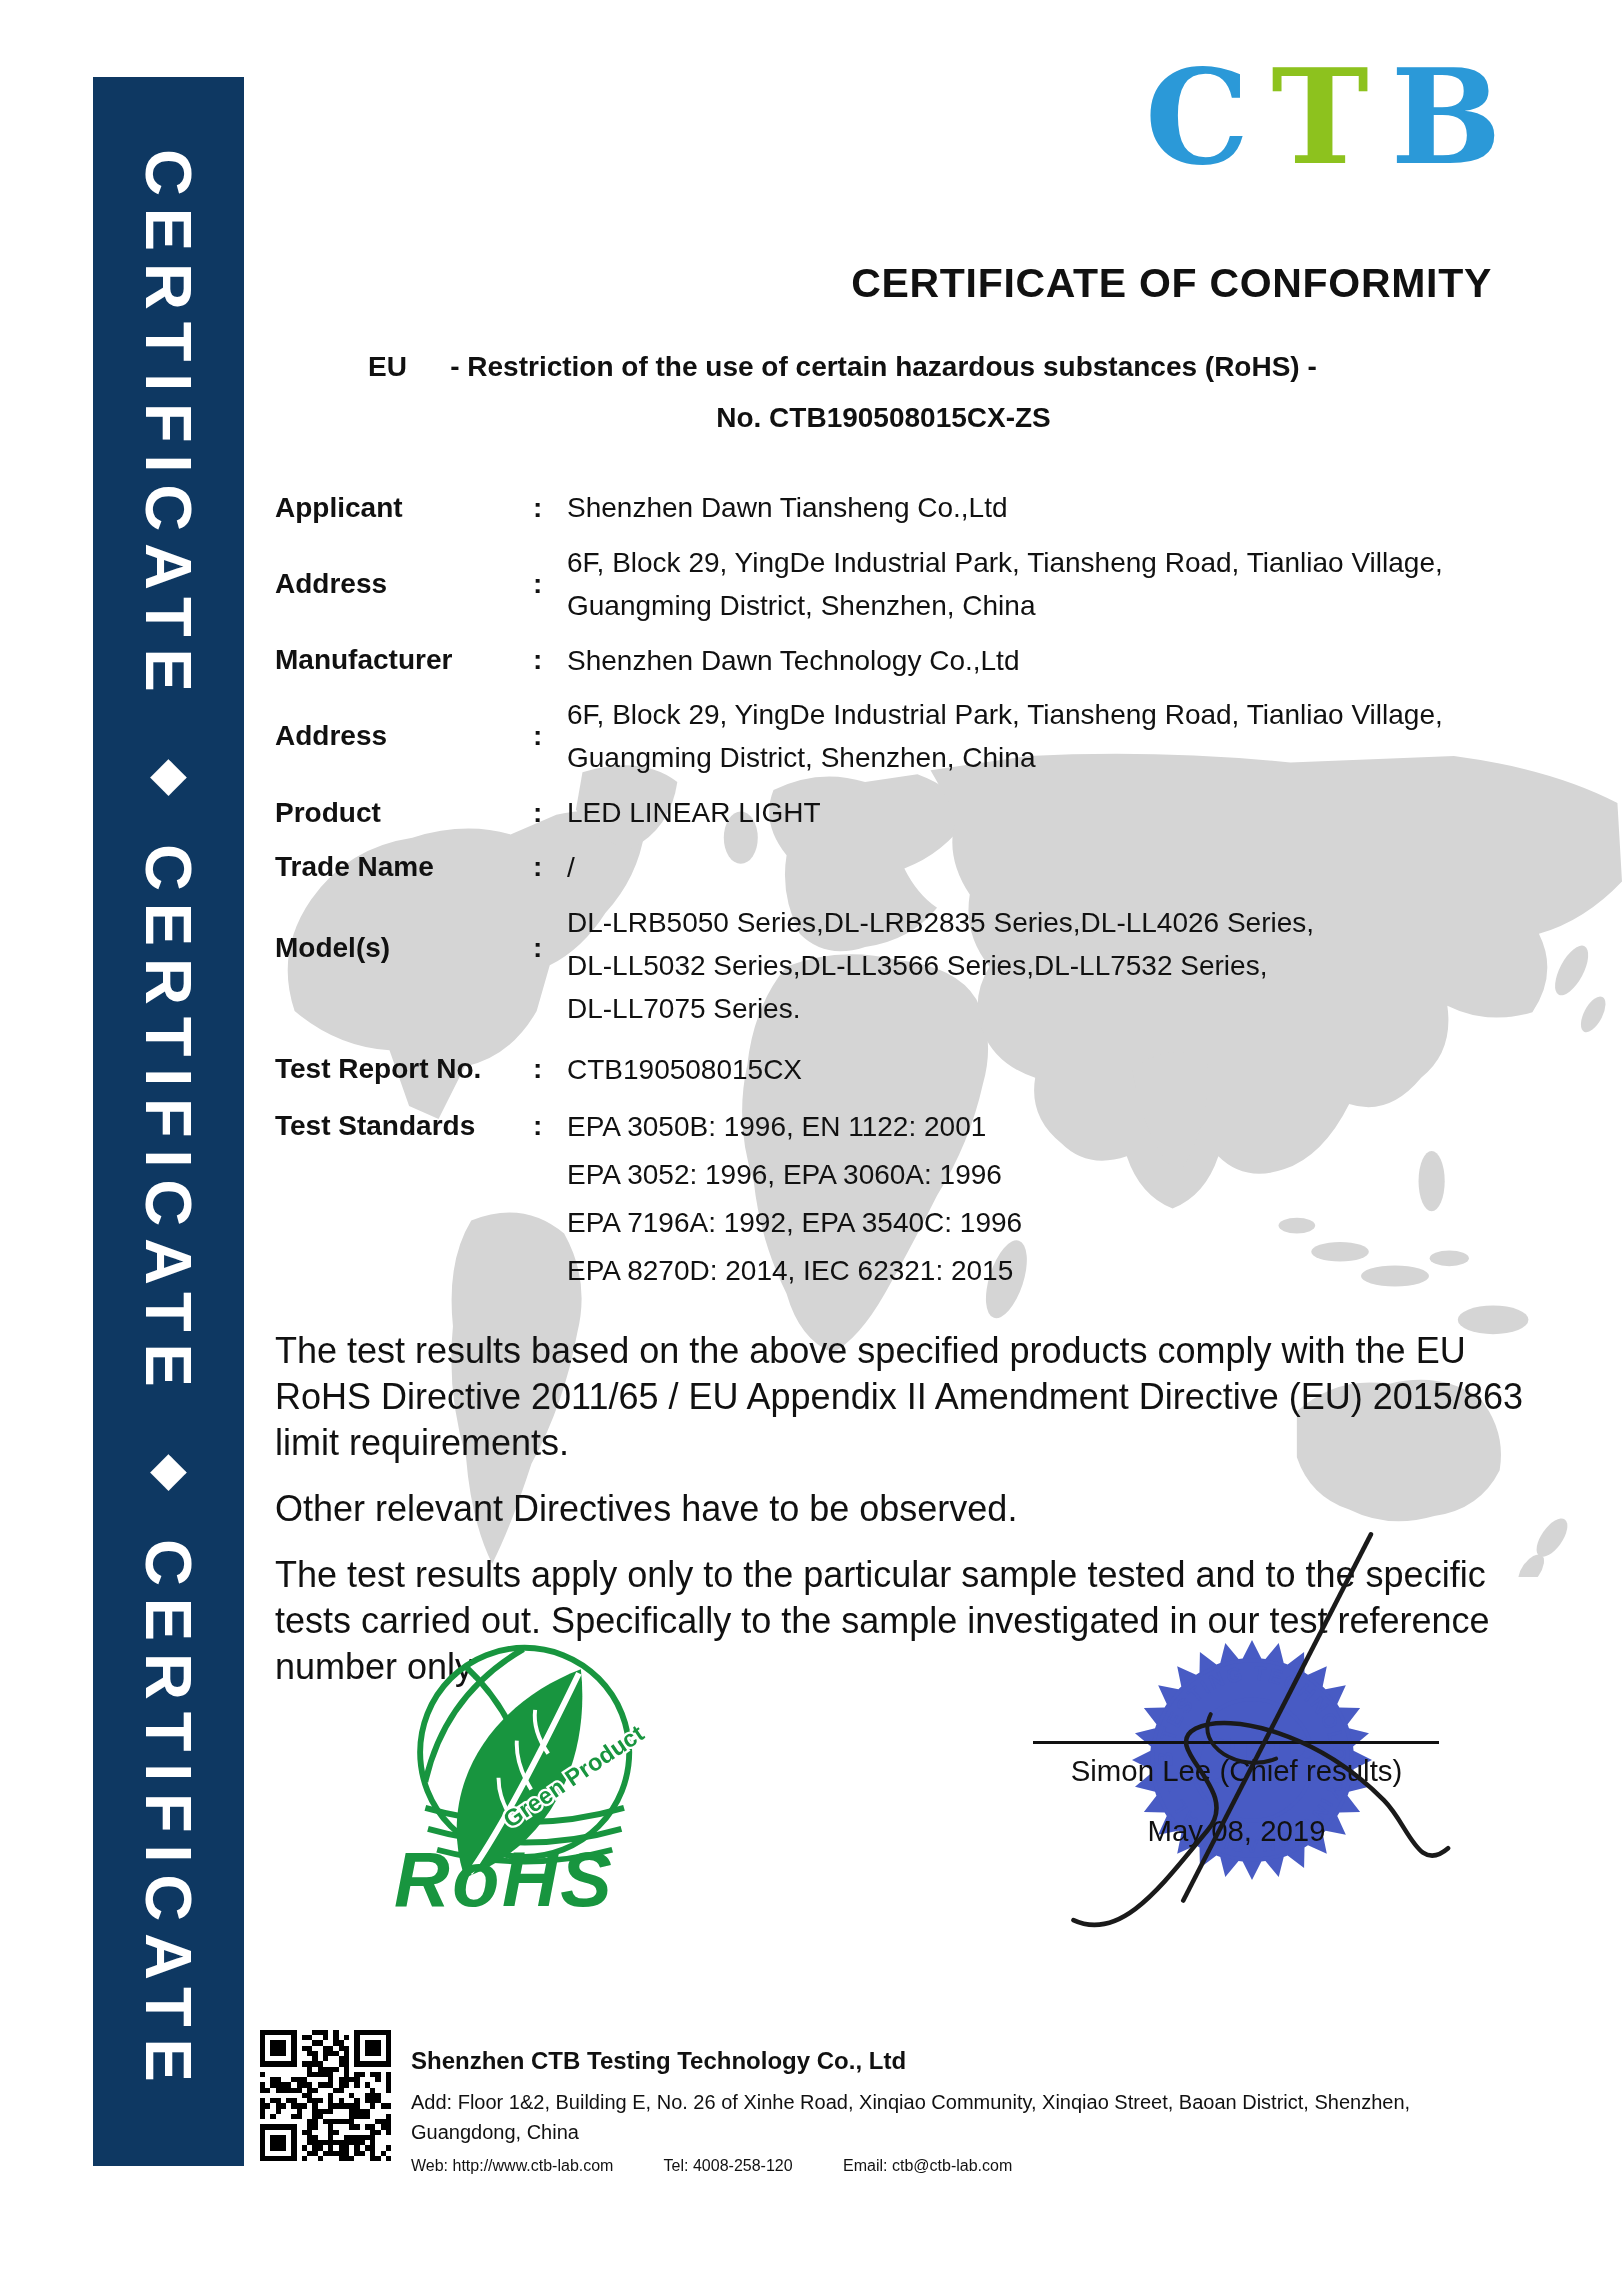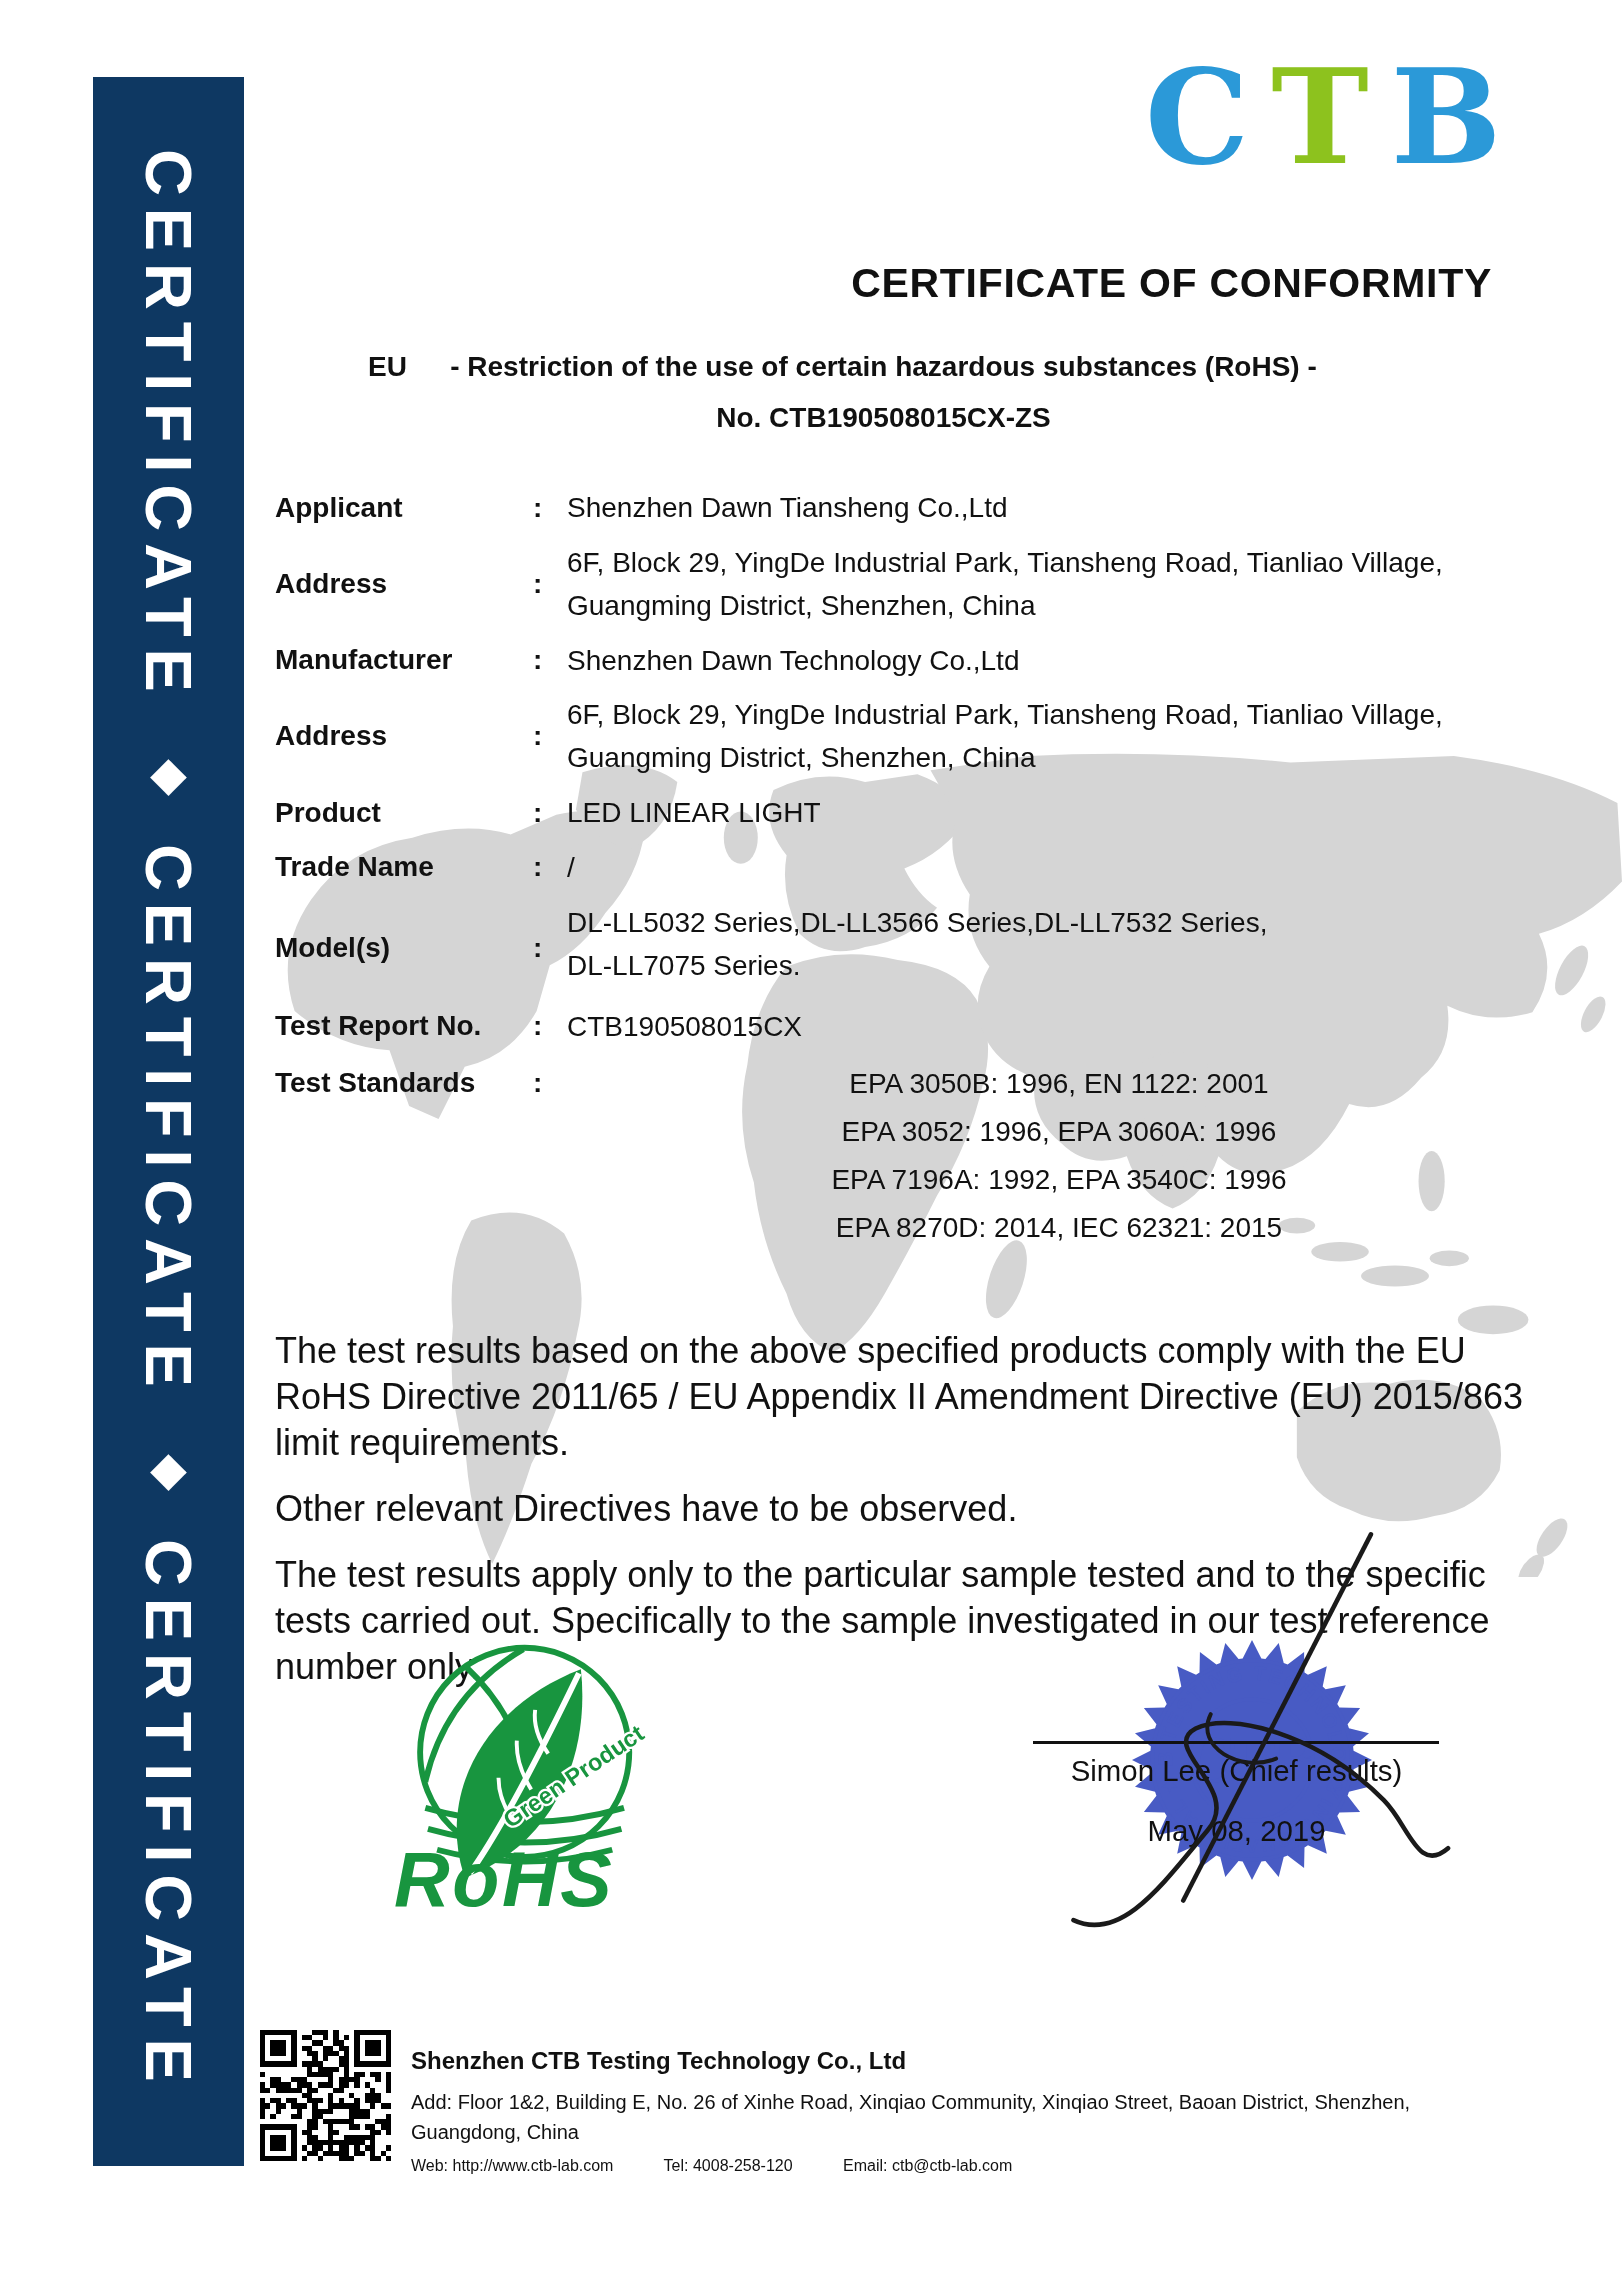--- a/index.html
+++ b/index.html
@@ -39,21 +39,21 @@
   .cert-no{
     position:absolute;left:275px;top:402px;width:1217px;z-index:2;
     text-align:center;font-size:28px;font-weight:bold;
   }
   
   .fields{position:absolute;left:275px;top:486px;width:1276px;z-index:2;}
   .frow{display:grid;grid-template-columns:258px 34px 1fr;align-items:center;margin-bottom:11.8px;font-size:28px;}
   .flabel{font-weight:bold;}
   .fcolon{font-weight:bold;}
   .fvalue .vline{line-height:43px;}
-  .r-standards .fvalue .vline{line-height:48px;text-align:center;}
+  .r-standards .fvalue .vline{line-height:48px;}
   .r-models .flabel,.r-models .fcolon{align-self:start;margin-top:31px;}
   .r-standards .flabel,.r-standards .fcolon{align-self:start;margin-top:7.9px;}
   .r-product{margin-top:9.2px;}
   .r-trade{margin-top:5.2px;}
   .r-report{margin-top:18px;}
   
   .paras{position:absolute;left:275px;top:1328px;width:1286px;z-index:2;font-size:36px;line-height:46px;}
   .para{margin-bottom:20px;}
   
   .rohs-logo{position:absolute;left:360px;top:1613px;width:330px;height:314px;z-index:2;}
@@ -173,20 +173,21 @@
     <div class="flabel">Trade Name</div>
     <div class="fcolon">:</div>
     <div class="fvalue">
         <div class="vline">/</div>
       </div>
   </div>
   <div class="frow r-models">
     <div class="flabel">Model(s)</div>
     <div class="fcolon">:</div>
     <div class="fvalue">
+      <div class="vline">DL-LRB5050 Series,DL-LRB2835 Series,DL-LL4026 Series,</div>
       <div class="vline">DL-LL5032 Series,DL-LL3566 Series,DL-LL7532 Series,</div>
       <div class="vline">DL-LL7075 Series.</div>
     </div>
   </div>
   <div class="frow r-report">
     <div class="flabel">Test Report No.</div>
     <div class="fcolon">:</div>
     <div class="fvalue">
         <div class="vline">CTB190508015CX</div>
       </div>

